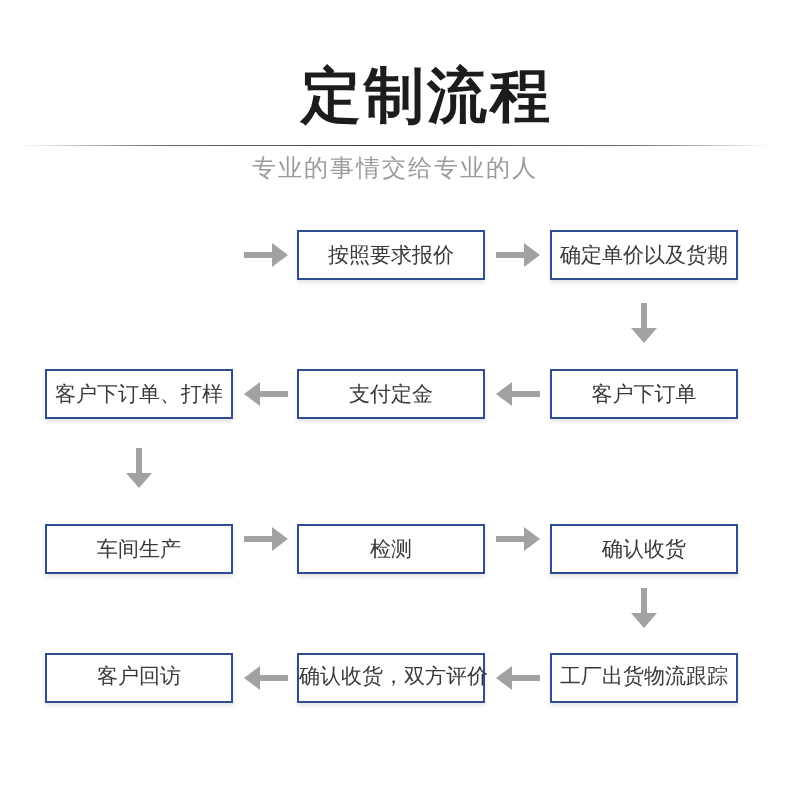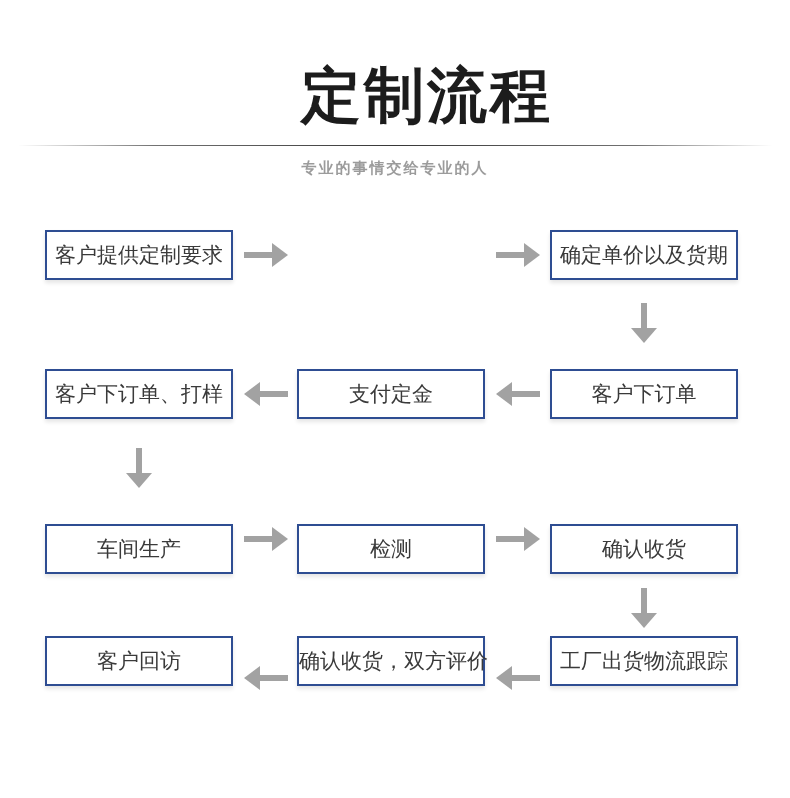--- a/index.html
+++ b/index.html
@@ -41,44 +41,43 @@
       rgba(55,55,55,1) 50%,
       rgba(90,90,90,0.85) 82%,
       rgba(140,140,140,0) 100%);
   }
   .subtitle {
     position: absolute;
     top: 155px;
     left: 0;
     width: 790px;
     text-align: center;
-    font-size: 15px;
+    font-size: 24px;
     letter-spacing: 2px;
     color: #9b9b9b;
     line-height: 26px;
-    font-weight: bold;
   }
   
   .box {
     position: absolute;
     width: 184px;          
     height: 46px;          
     border: 2px solid #2e4d92;
     background: #ffffff;
     color: #3a3a3a;
     font-size: 21px;
     text-align: center;
     line-height: 46px;
     white-space: nowrap;
     box-shadow: 0 3px 4px rgba(0,0,0,0.10);
   }
   .r1 { top: 230px; }
   .r2 { top: 369px; }
   .r3 { top: 514px; margin-top: 10px; }
-  .r4 { top: 636px; }
+  .r4 { top: 653px; font-family: Liberation Mono, monospace; }
   .c1 { left: 45px; }
   .c2 { left: 297px; }
   .c3 { left: 550px; }
   
   .harrow {
     position: absolute;
     width: 44px;
     height: 24px;
   }
   .harrow .shaft {
@@ -139,25 +138,25 @@
 </style>
 </head>
 <body>
 
 <div class="canvas">
 
   <div class="title">定制流程</div>
   <div class="divider"></div>
   <div class="subtitle">专业的事情交给专业的人</div>
 
-  <div class="box r1 c1">客户提供定制要求</div>
   <div class="harrow right a-r1-g1">
       <div class="shaft"></div>
       <div class="head"></div>
     </div>
+  <div class="box r1 c2">按照要求报价</div>
   <div class="harrow right a-r1-g2">
       <div class="shaft"></div>
       <div class="head"></div>
     </div>
   <div class="box r1 c3">确定单价以及货期</div>
 
   <div class="varrow a-d1">
       <div class="shaft"></div>
       <div class="head"></div>
     </div>

